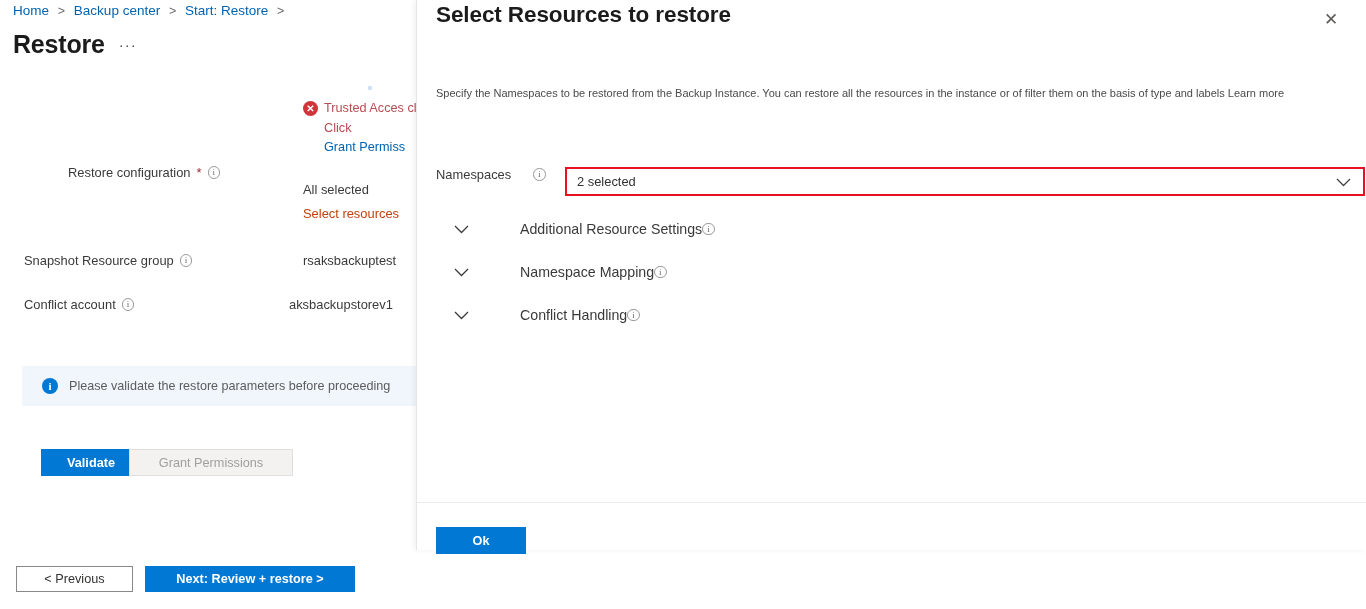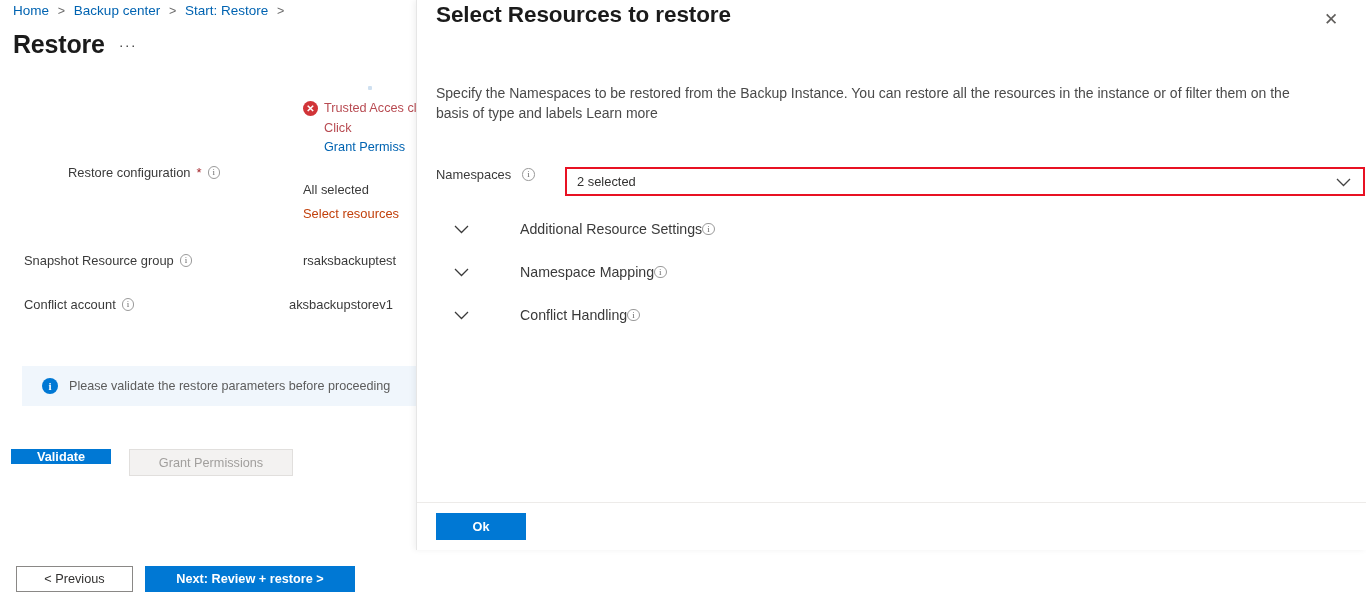--- a/index.html
+++ b/index.html
@@ -48,48 +48,48 @@
               line-height:16px; text-align:center; font-weight:700; font-family:"Liberation Serif", serif; flex:0 0 auto;}
   .info-txt { font-size:12.6px; color:#5c5c5c; white-space:nowrap; }
 
   
   .btn { font-family:"Liberation Sans", sans-serif; border:1px solid transparent; cursor:pointer;
          font-size:12.7px; display:inline-flex; align-items:center; justify-content:center; }
   .btn-primary { background:#0078d4; color:#fff; font-weight:600; }
   .btn-disabled { background:#f3f2f1; color:#a19f9d; border:1px solid #e1dfdd; }
   .btn-secondary { background:#fff; color:#323130; border:1px solid #8a8886; }
 
-  #validate-btn   { position:absolute; left:11px;  top:449px; width:100px; height:15px; }
+  #validate-btn   { position:absolute; left:41px;  top:449px; width:100px; height:27px; }
   #grantperm-btn  { position:absolute; left:129px; top:449px; width:164px; height:27px; }
   #previous-btn   { position:absolute; left:16px;  top:566px; width:117px; height:26px; }
   #next-btn       { position:absolute; left:145px; top:566px; width:210px; height:26px; font-weight:600; }
 
   
   #panel { position:absolute; left:416px; top:0; width:950px; height:550px; background:#fff;
            border-left:1px solid #e6e6e6; box-shadow:-2px 0 6px rgba(0,0,0,0.06); }
   .panel-title { position:absolute; left:19px; top:2px; font-size:22.5px; font-weight:600; color:#1b1b1b; letter-spacing:-0.1px;}
   .panel-close { position:absolute; right:24px; top:8px; width:22px; height:22px; cursor:pointer;
                  display:flex; align-items:center; justify-content:center; color:#605e5c; font-size:17px; font-weight:300;}
 
-  .panel-desc { position:absolute; left:19px; top:84px; width:880px; font-size:14px; line-height:19.5px; color:#4a4a4a; }
+  .panel-desc { position:absolute; left:19px; top:84px; width:880px; font-size:11px; line-height:19.5px; color:#4a4a4a; }
 
   .ns-row { position:absolute; left:19px; top:167px; display:flex; align-items:center; }
-  .ns-label { font-size:12.9px; color:#3a3a3a; display:flex; align-items:center; gap:11px; white-space:nowrap; }
+  .ns-label { font-size:12.9px; color:#3a3a3a; display:flex; align-items:center; gap:22px; white-space:nowrap; }
   .ns-highlight { position:absolute; left:129px; top:0px; width:800px; height:29px; border:2.5px solid #e81123; background:#fff; }
   .ns-select { position:absolute; left:0; top:0; right:0; bottom:0; background:#fff; display:flex;
                align-items:center; padding:0 10px; cursor:pointer; }
   .ns-select-text { font-size:12.9px; color:#323130; }
   .ns-chev { position:absolute; right:12px; top:50%; transform:translateY(-50%); color:#444; }
 
   .acc-row { position:absolute; left:37px; display:flex; align-items:center; gap:12px; cursor:pointer; }
   .acc-chev { color:#3a3a3a; display:flex; align-items:center; }
   .acc-label { font-size:14.2px; color:#3a3a3a; display:flex; align-items:center; gap:0; white-space:nowrap;margin-left:39px;}
 
   .panel-sep { position:absolute; left:0; top:502px; width:950px; height:1px; background:#edebe9; }
-  #ok-btn { position:absolute; left:19px; top:513px; width:90px; height:27px; }
+  #ok-btn { position:absolute; left:19px; top:527px; width:90px; height:27px; }
 </style>
 </head>
 <body>
 
 <div id="root">
 
   <div id="bg-page">
 
     <div class="breadcrumb">
       <span class="bc-link">Home</span>

